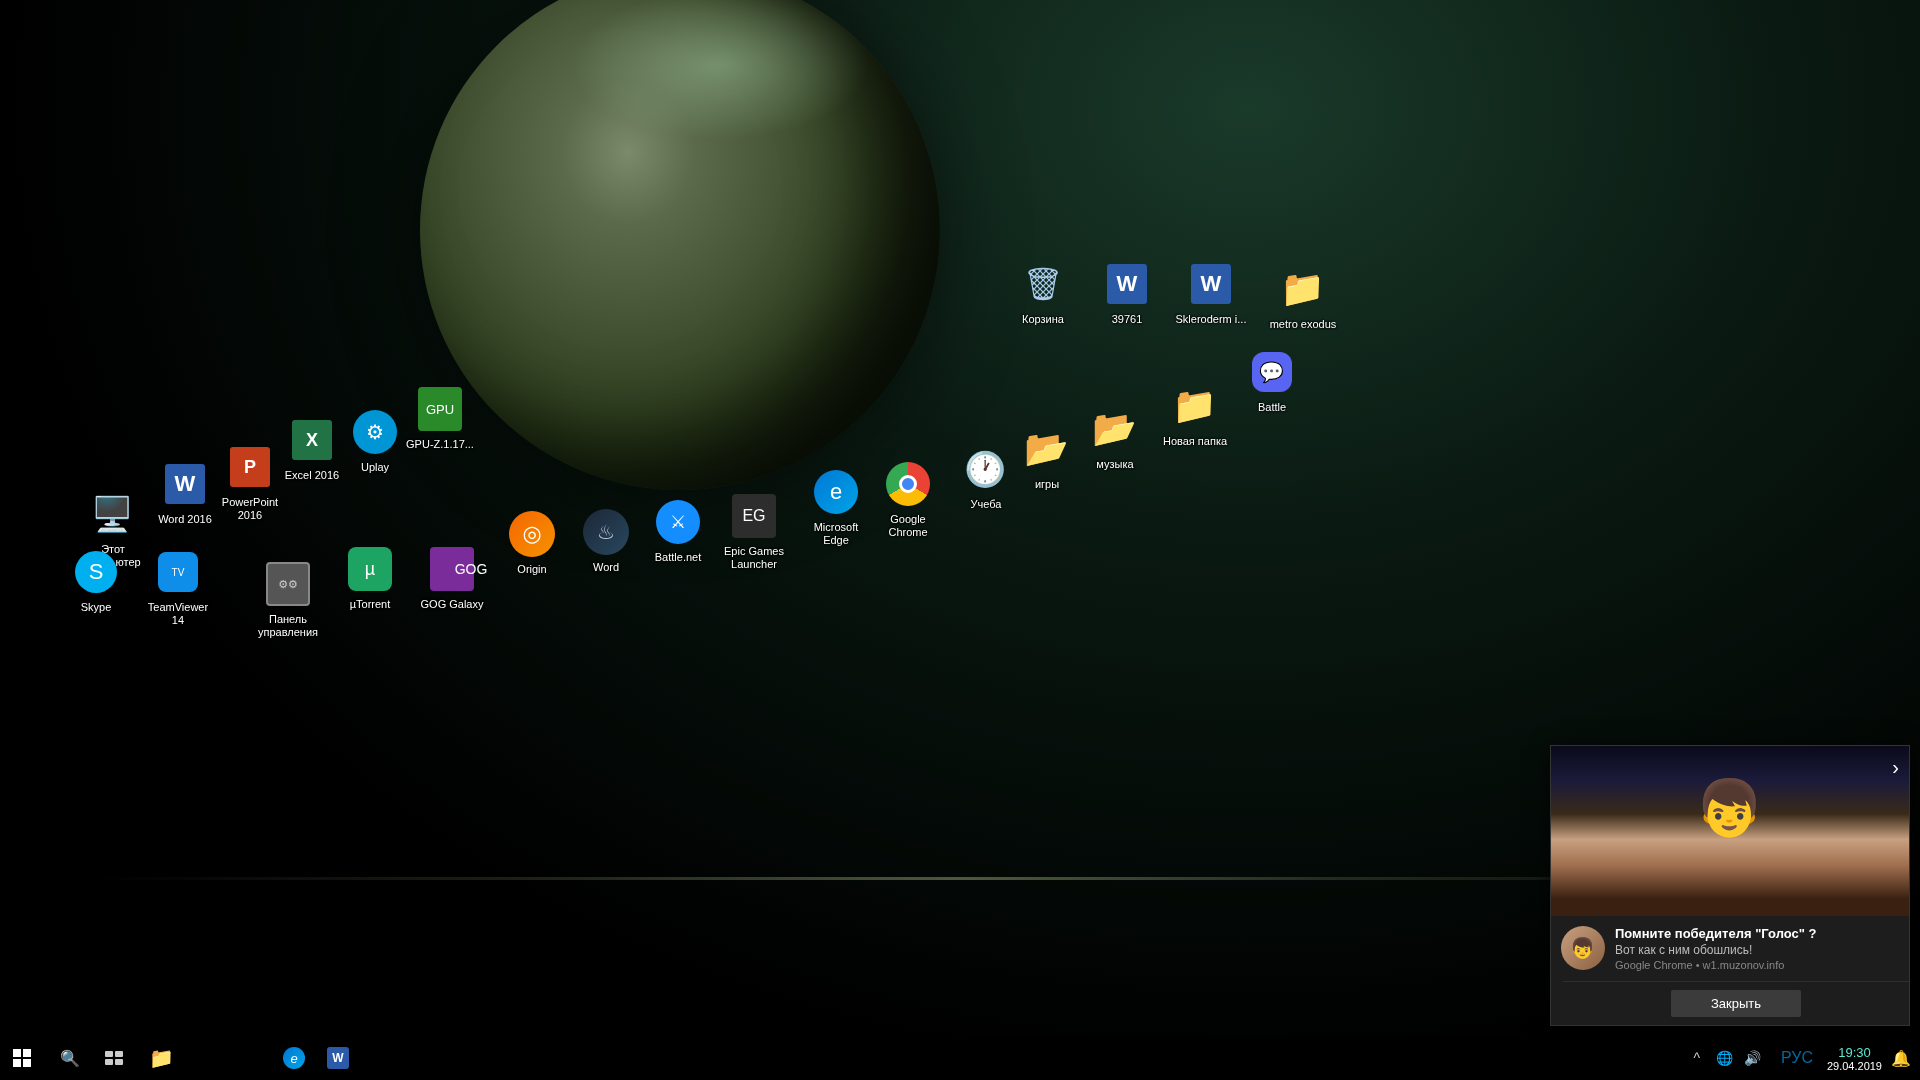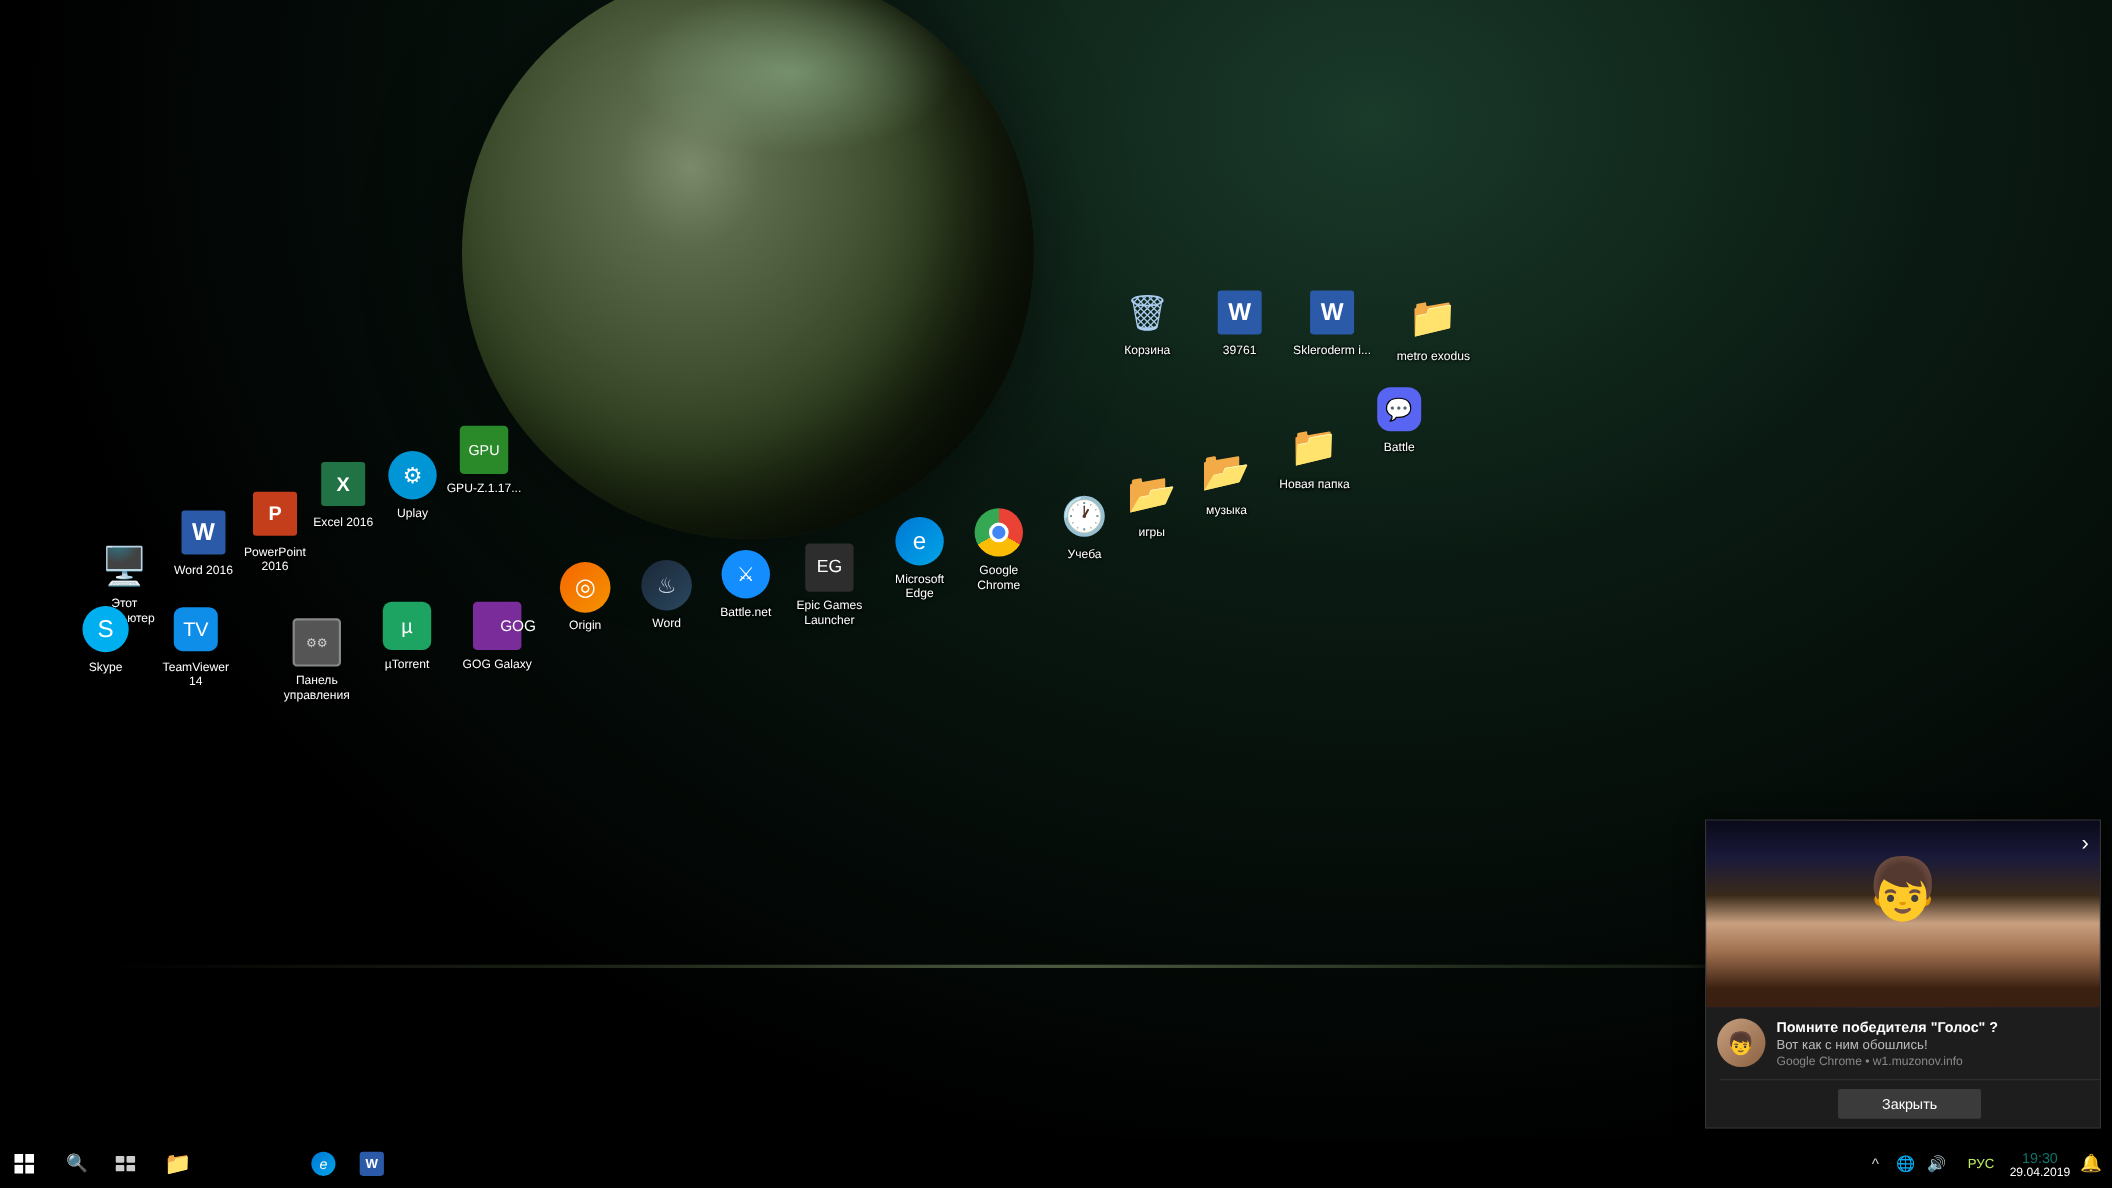--- a/index.html
+++ b/index.html
@@ -201,38 +201,38 @@
       height: 44px;
       display: flex;
       align-items: center;
       justify-content: center;
       font-size: 14px;
       color: #ccc;
       cursor: pointer;
     }
 
     .taskbar-lang {
-      color: #bef264;
-      font-size: 12px;
+      color: #0369a1;
+      font-size: 16px;
       padding: 0 6px;
       cursor: pointer;
     }
 
     .taskbar-clock {
       display: flex;
       flex-direction: column;
       align-items: center;
       justify-content: center;
       padding: 0 8px;
       cursor: pointer;
       height: 44px;
     }
 
     .taskbar-clock .time {
-      color: #0f766e;
+      color: #5eead4;
       font-size: 13px;
     }
 
     .taskbar-clock .date {
       color: #fff;
       font-size: 11px;
     }
 
     .taskbar-notif {
       width: 22px;
@@ -421,21 +421,21 @@
 
   <div class="desktop-icon" style="left:56px;top:548px;">
     <div class="icon-img">
       <div class="icon-skype" style="display:flex;align-items:center;justify-content:center;">S</div>
     </div>
     <div class="icon-label">Skype</div>
   </div>
 
   <div class="desktop-icon" style="left:138px;top:548px;">
     <div class="icon-img">
-      <div class="icon-teamviewer" style="display:flex;align-items:center;justify-content:center;font-size:18px;">TV</div>
+      <div class="icon-teamviewer" style="display:flex;align-items:center;justify-content:center;font-size:10px;">TV</div>
     </div>
     <div class="icon-label">TeamViewer<br>14</div>
   </div>
 
   <div class="desktop-icon" style="left:248px;top:560px;">
     <div class="icon-img">
       <div class="icon-control" style="display:flex;align-items:center;justify-content:center;font-size:11px;">⚙⚙</div>
     </div>
     <div class="icon-label">Панель<br>управления</div>
   </div>

